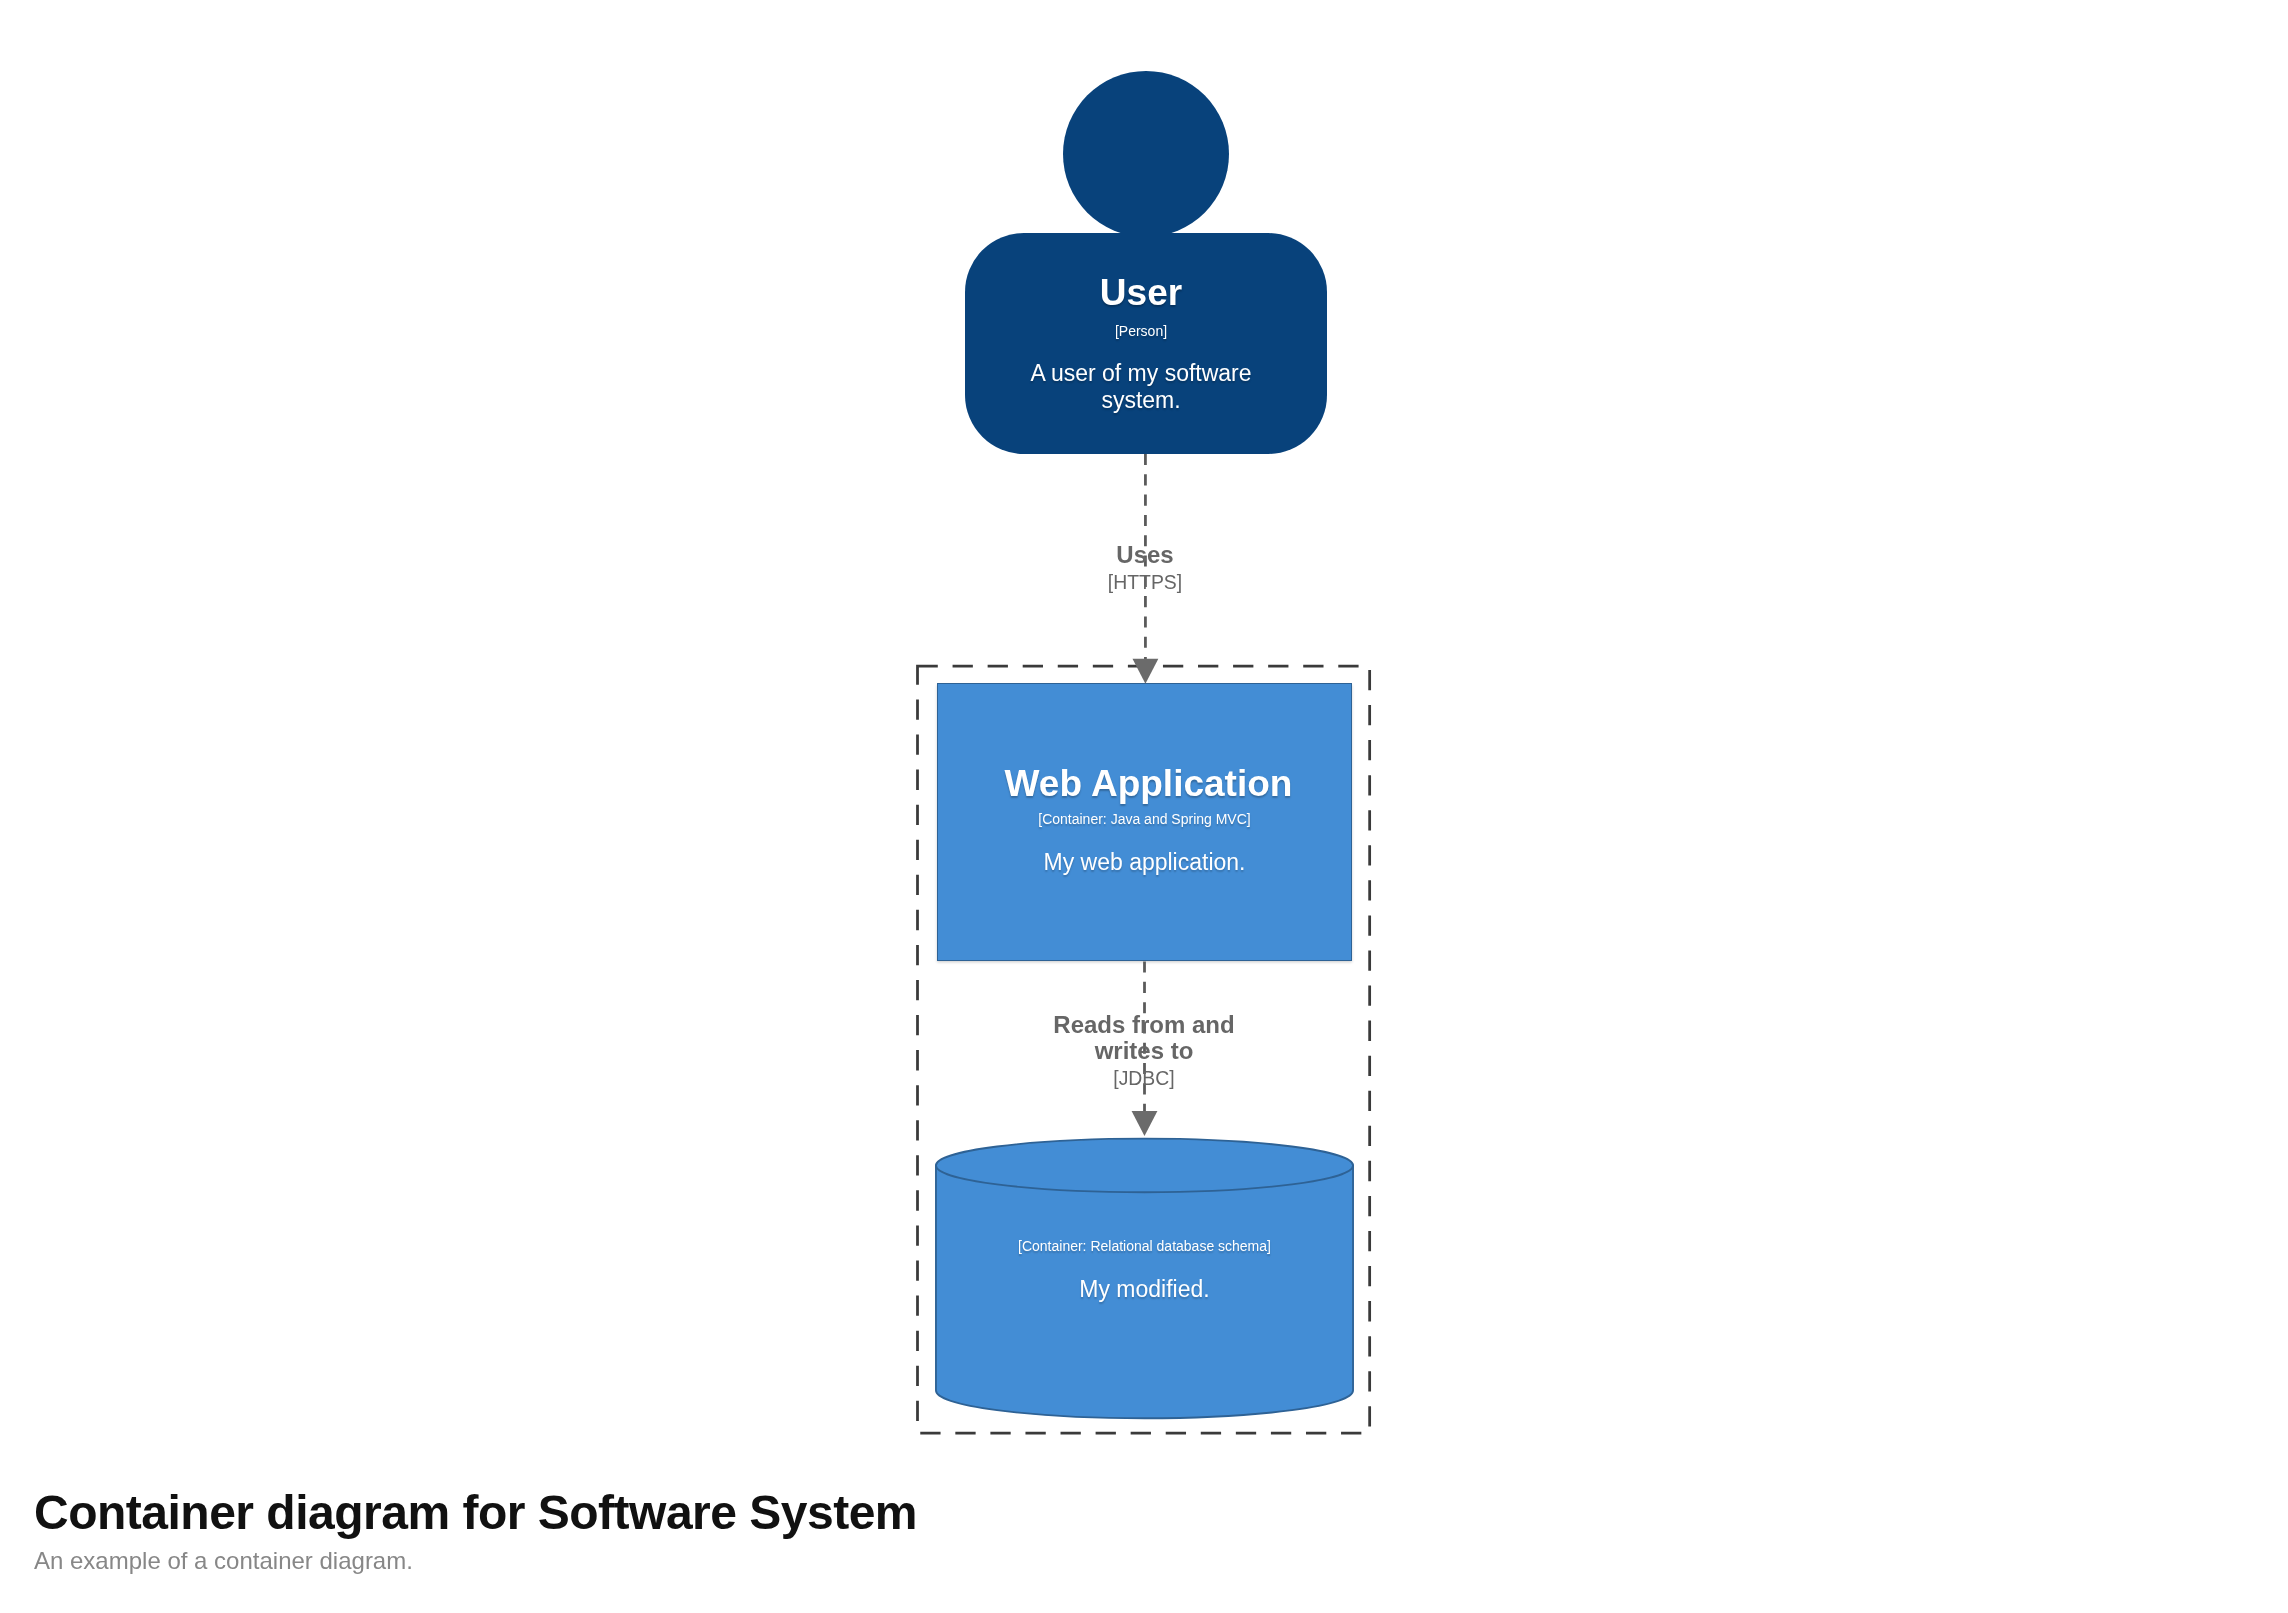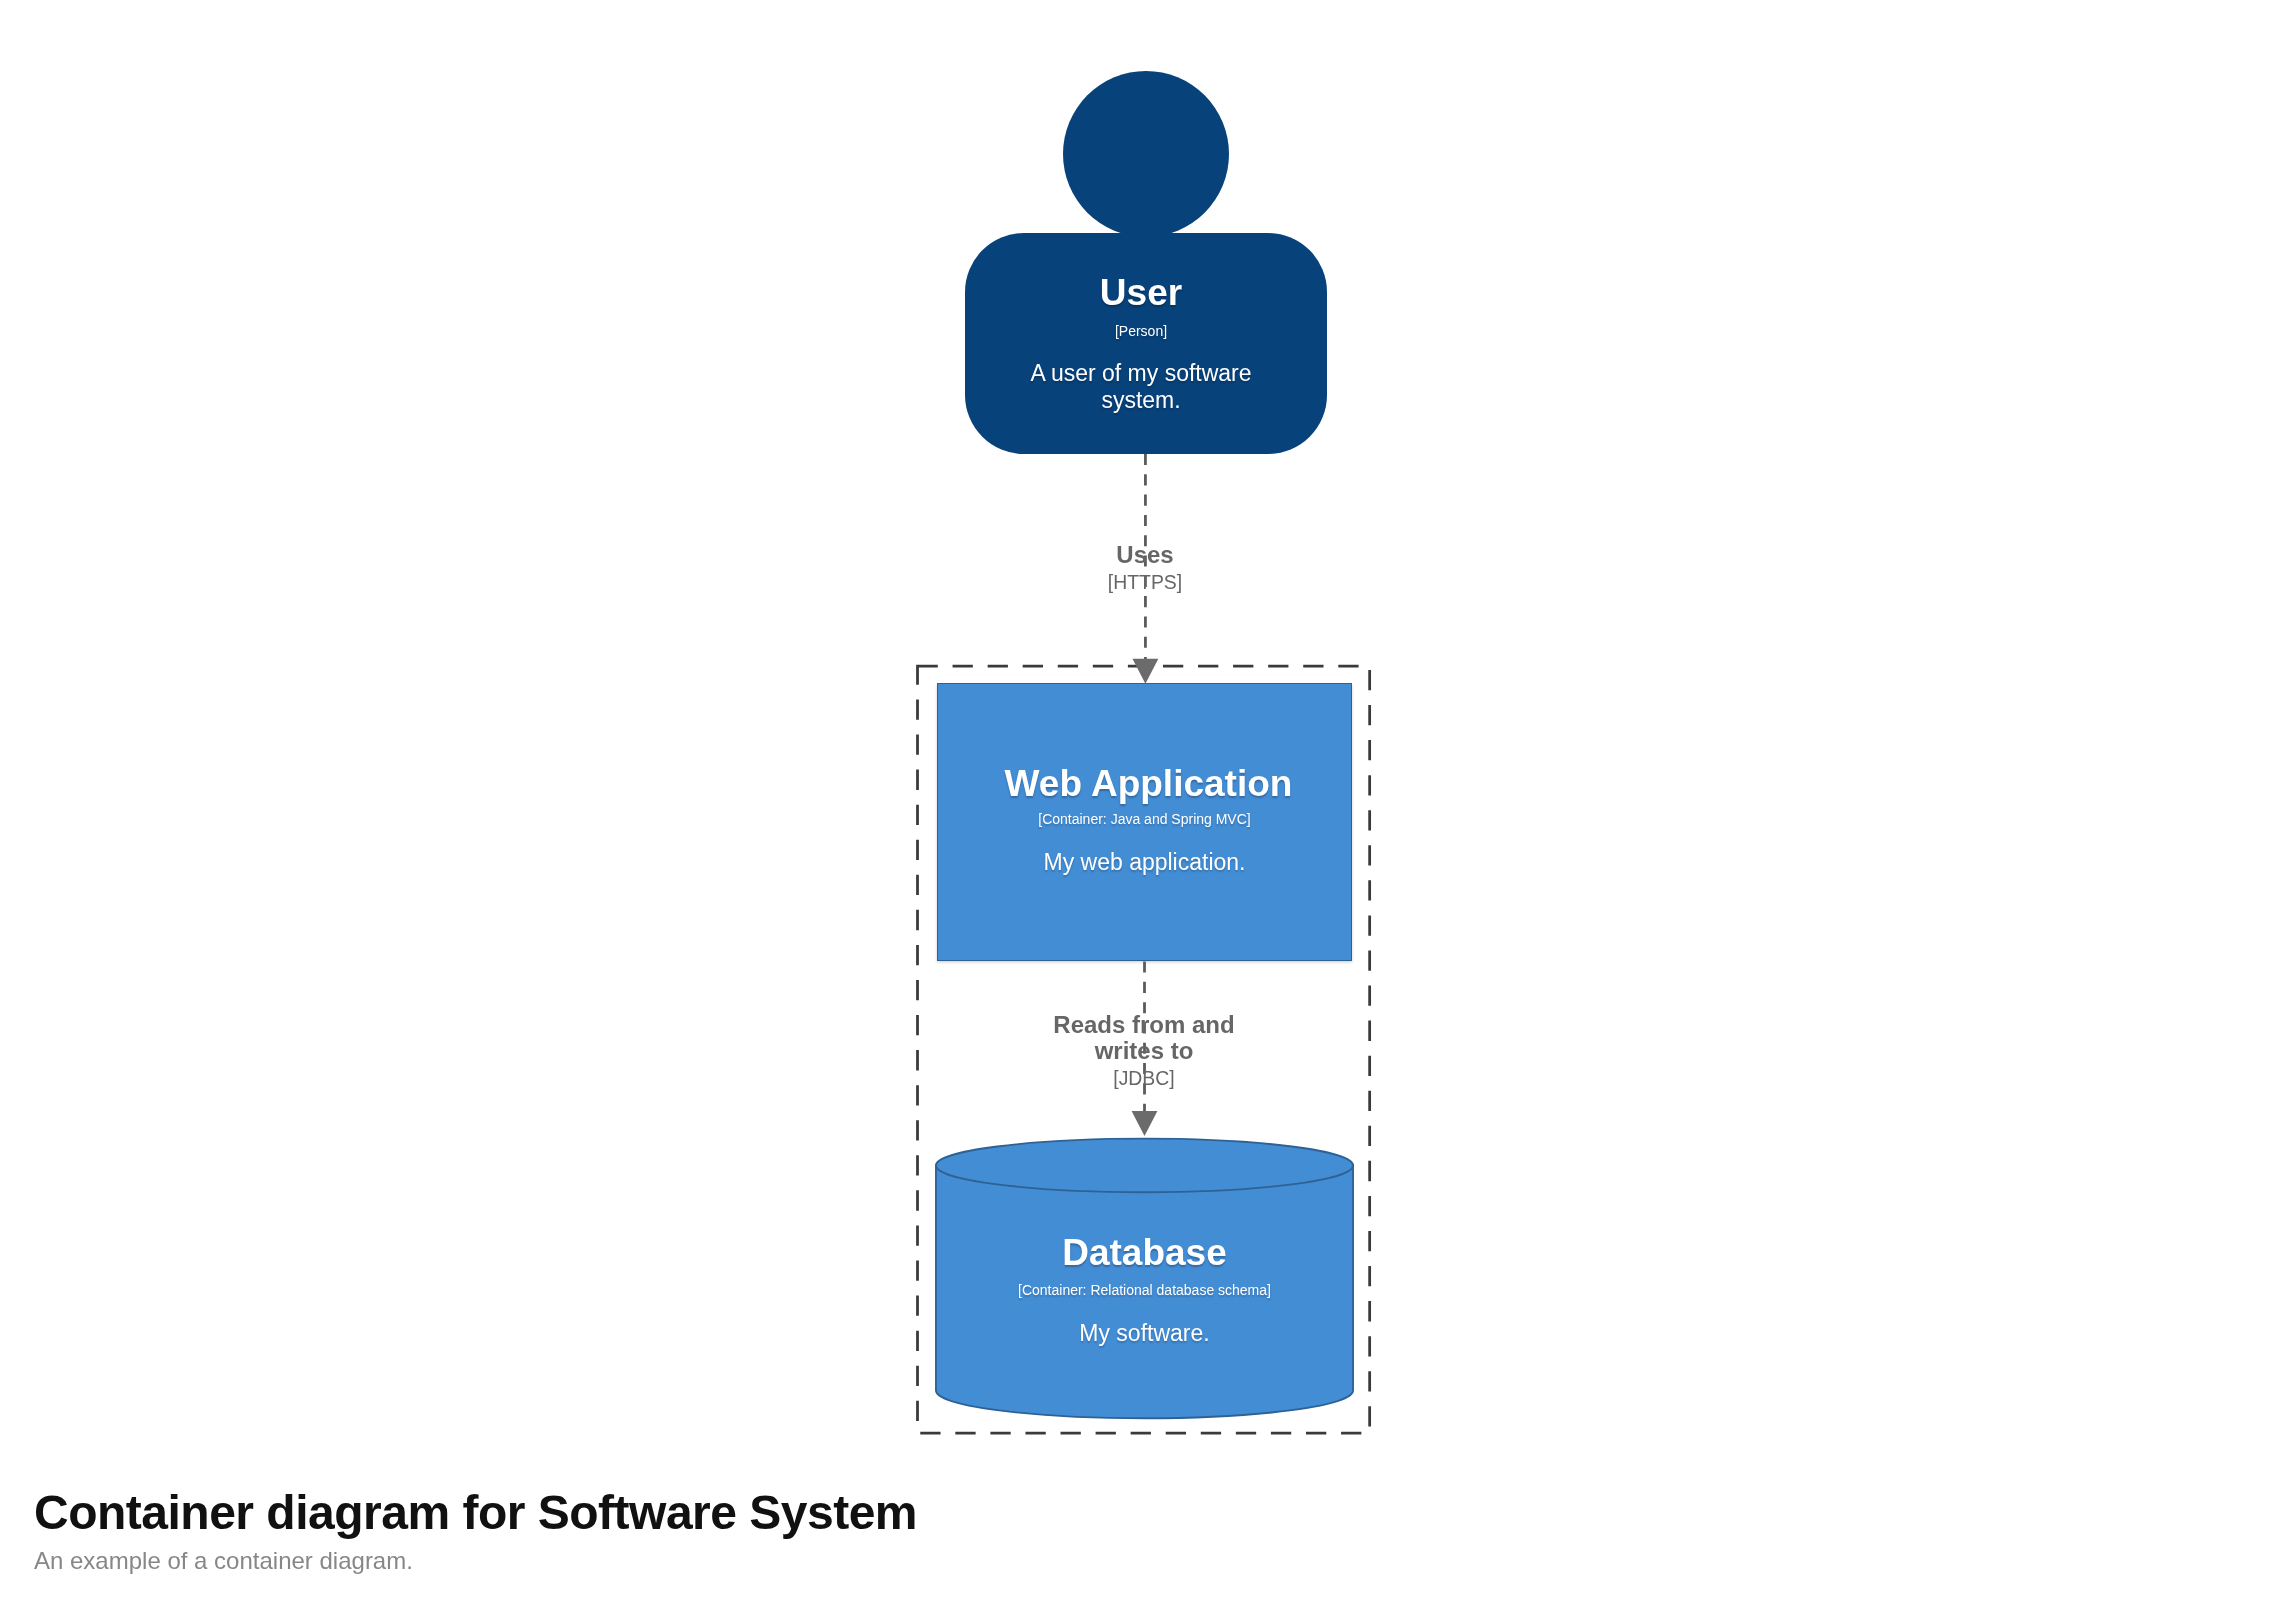--- a/index.html
+++ b/index.html
@@ -189,23 +189,22 @@
     <div class="el-meta">[Container: Java and Spring MVC]</div>
     <div class="el-desc">My web application.</div>
   </div>
 
   <div class="rel-label rel-jdbc text-layer-item" style="z-index:3;">
     <div class="rel-name">Reads from and writes to</div>
     <div class="rel-tech">[JDBC]</div>
   </div>
 
   <div class="cylinder-text text-layer-item" style="position:absolute; z-index:3;">
-    <div class="el-title">Database</div>
     <div class="el-meta">[Container: Relational database schema]</div>
-    <div class="el-desc">My software.</div>
+    <div class="el-desc">My modified.</div>
   </div>
 
   <div class="footer">
     <h1 class="footer-title">Container diagram for Software System</h1>
     <p class="footer-line first">An example of a container diagram.</p>
   </div>
 
 </div>
 
 

